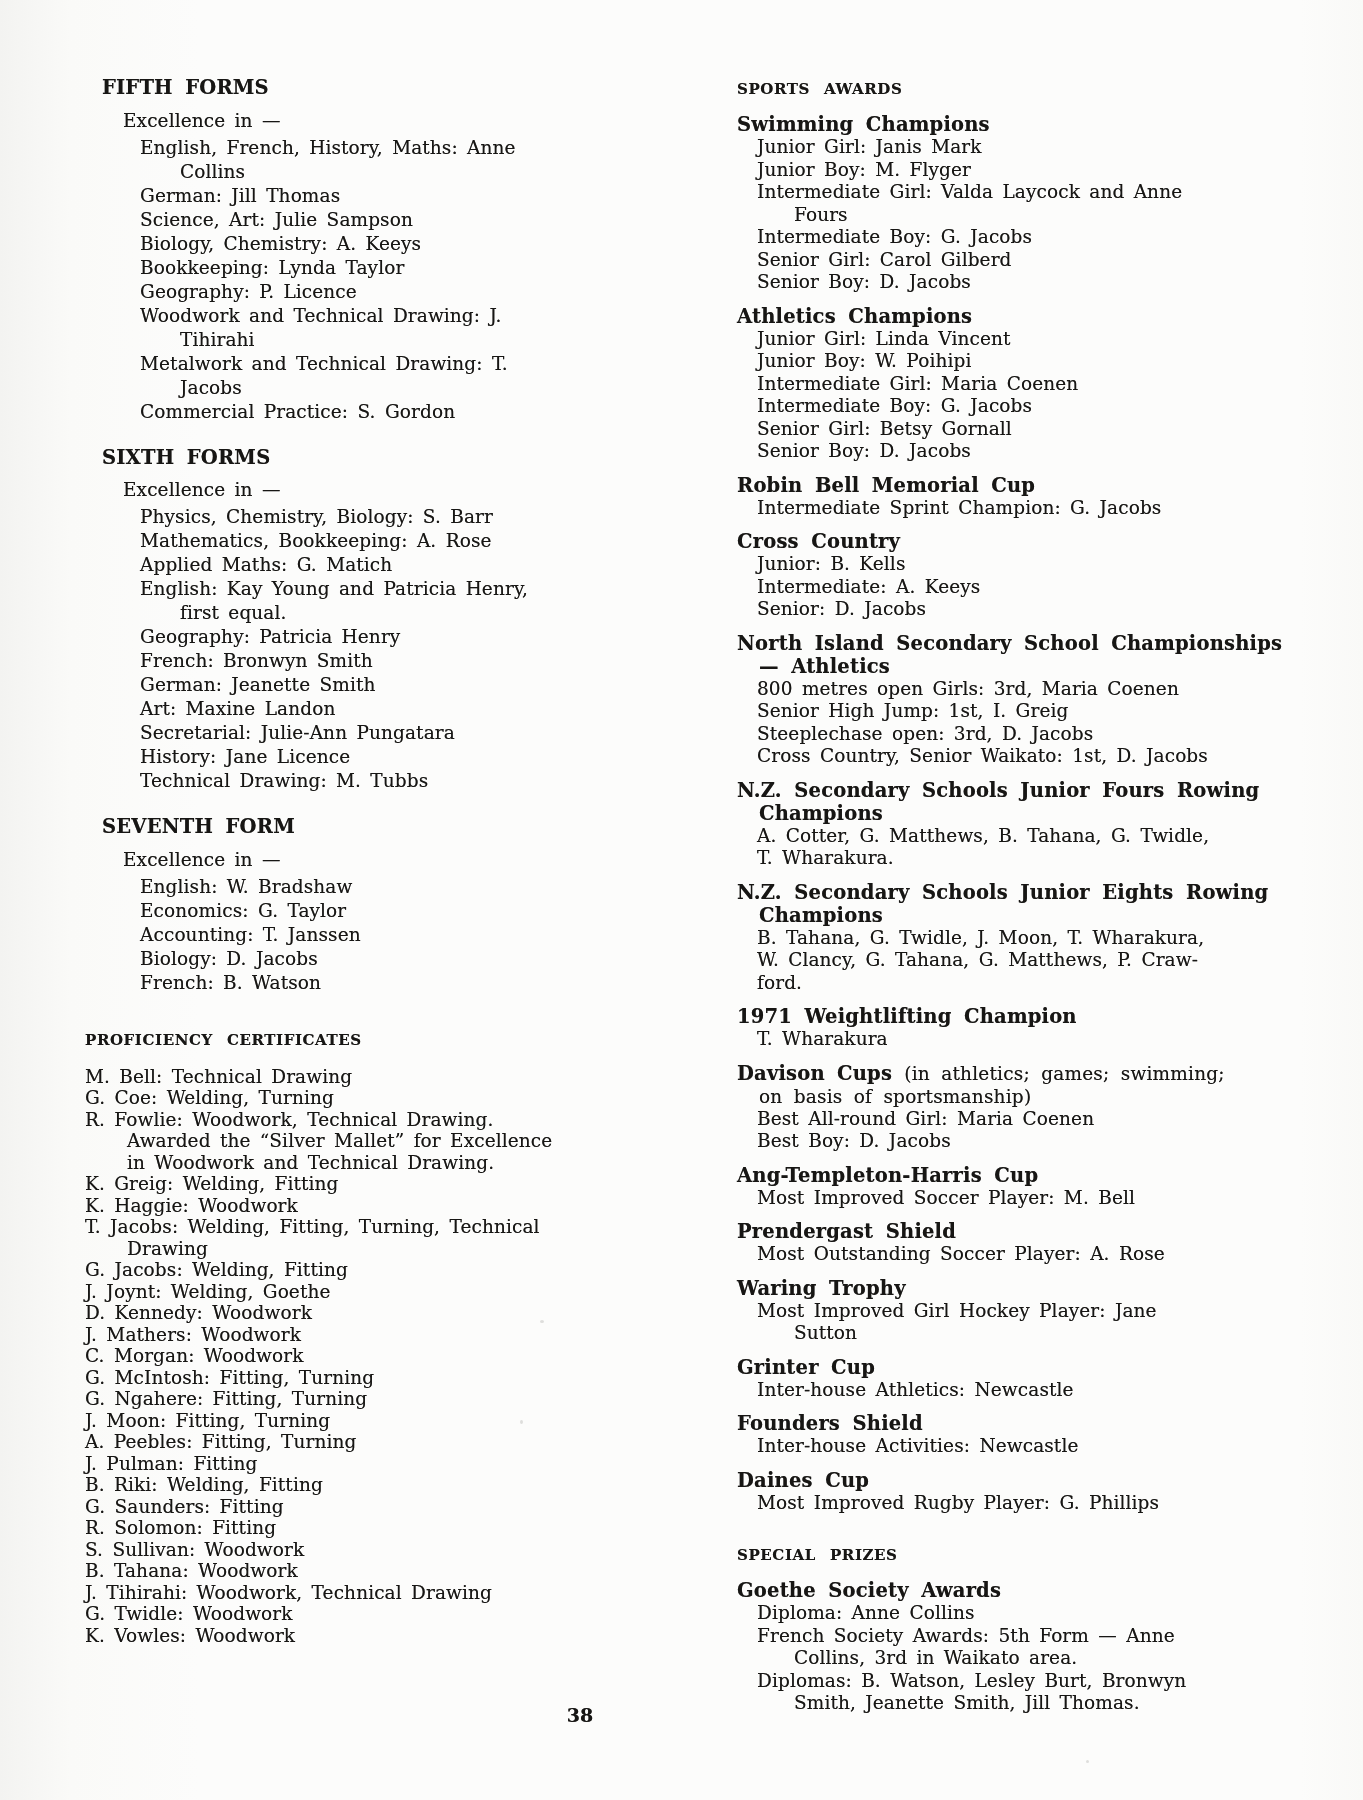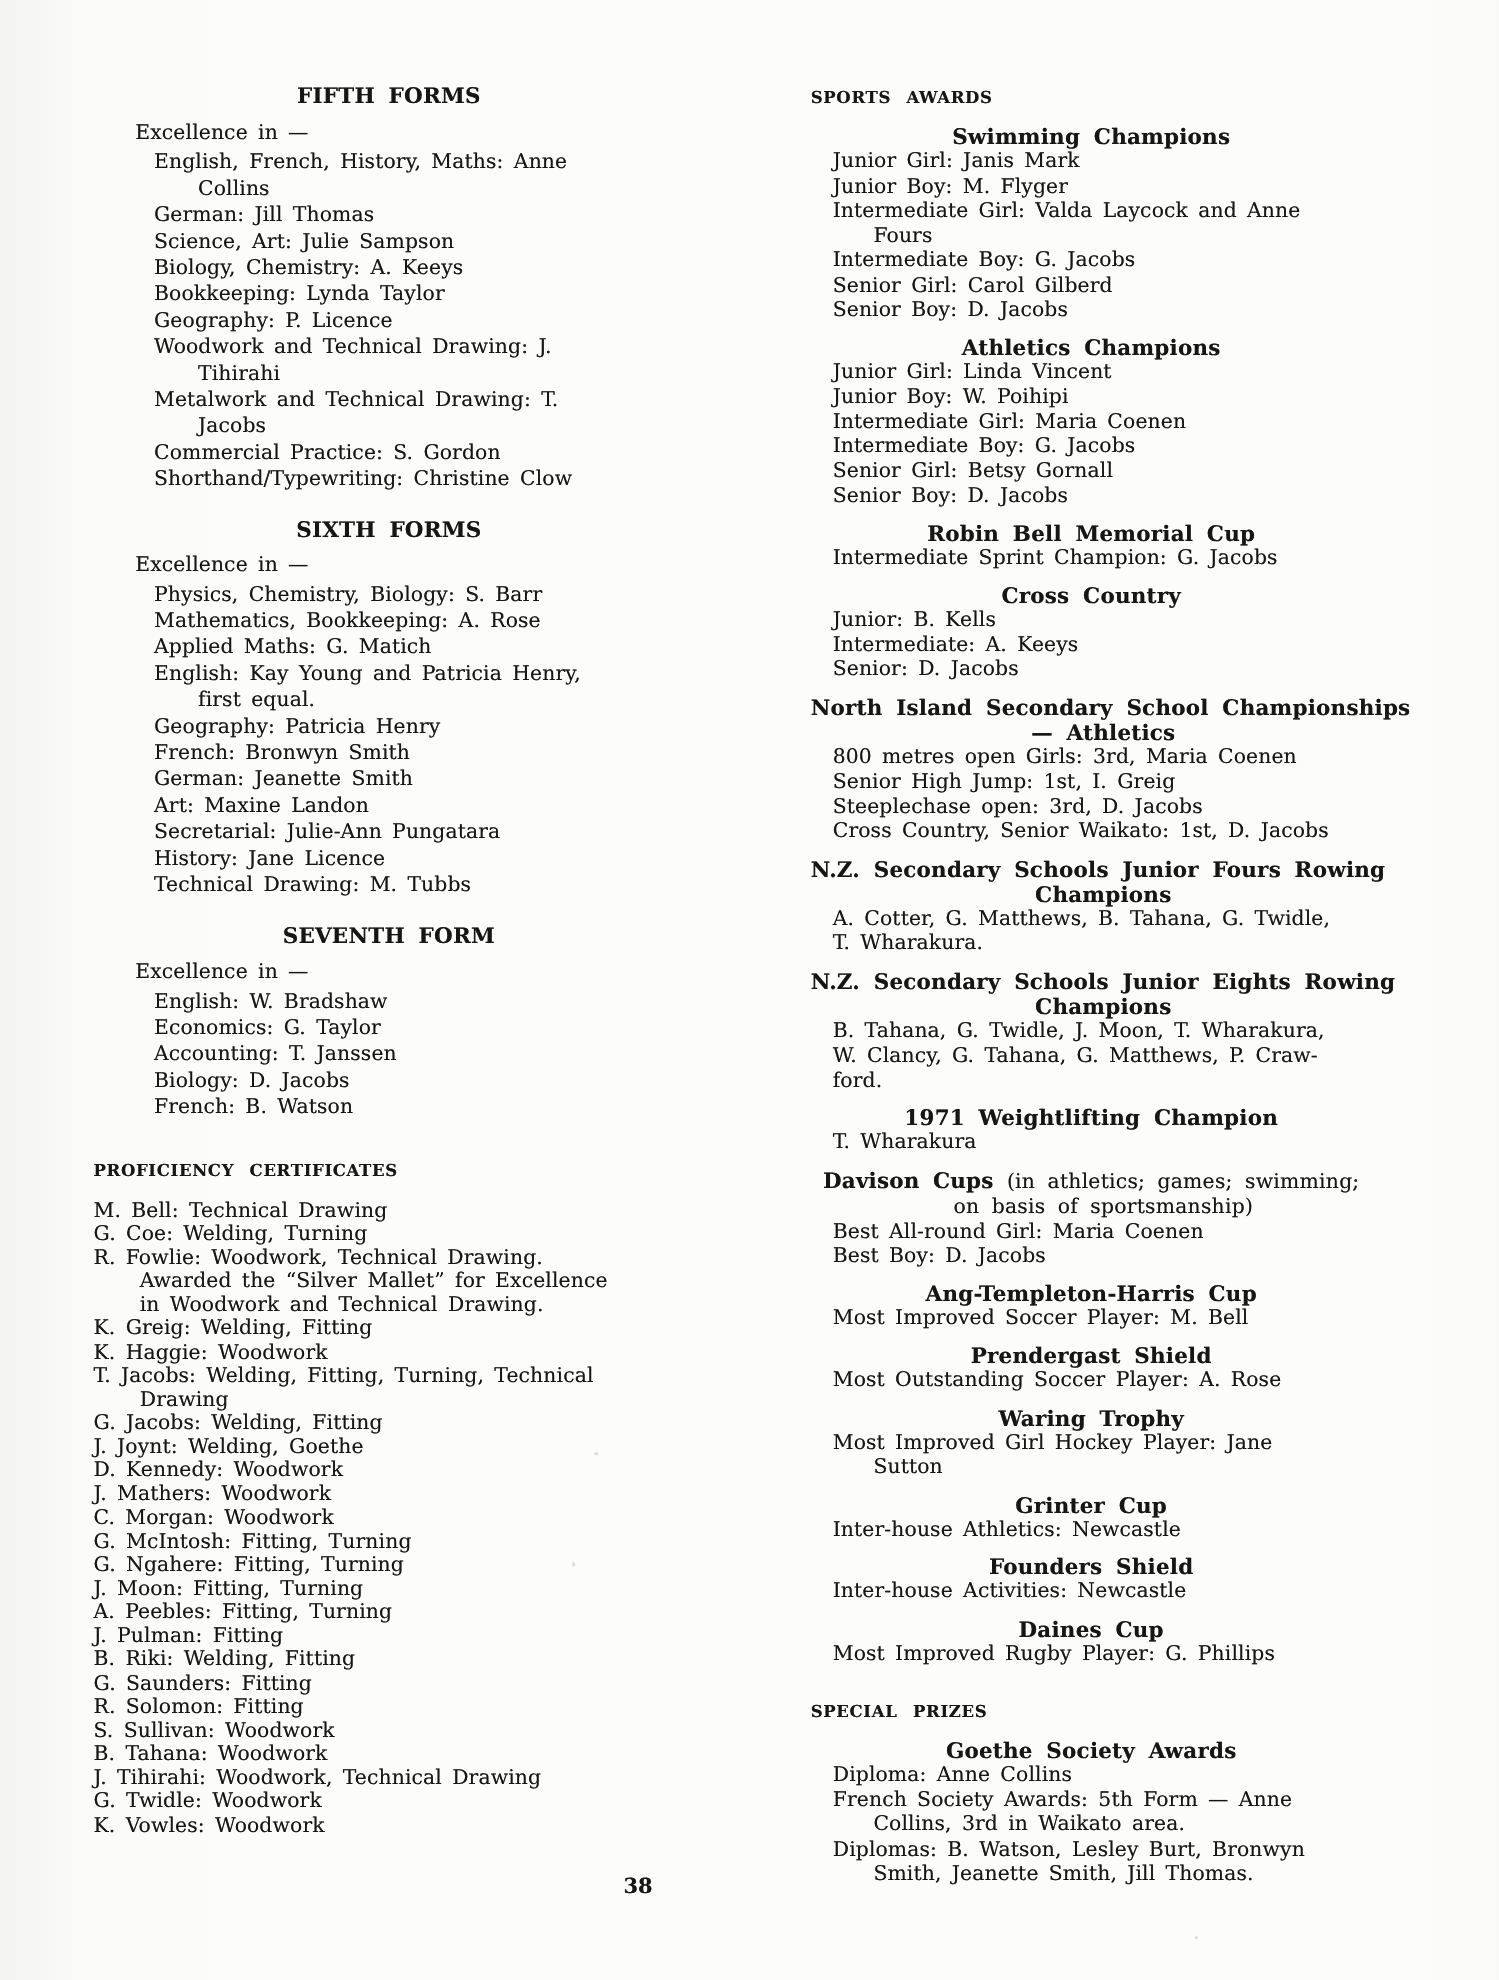--- a/index.html
+++ b/index.html
@@ -15,21 +15,21 @@
   #left-col{left:85px;width:520px;}
   #right-col{left:737px;width:510px;}
   .blk{margin:0;}
   .ln{
     font-size:18.5px;line-height:24px;
     white-space:nowrap;
     word-spacing:0.18em;letter-spacing:0.1px;
     text-shadow:0 0 0.5px rgba(20,18,16,0.55);
   }
   
-  .blk.h .ln{font-weight:700;font-size:19.5px;line-height:23.5px;word-spacing:0.28em;letter-spacing:0.2px;text-align:center;}
+  .blk.h .ln{font-weight:700;font-size:19.5px;line-height:23.5px;word-spacing:0.28em;letter-spacing:0.2px;}
   .blk.h.mixed .ln{font-weight:400;font-size:18.5px;}
   .blk.h.mixed .ln b{font-weight:700;font-size:19.5px;}
   #left-col .blk.h{margin-top:22px;}
   #left-col .blk:first-child{margin-top:0;}
   #left-col .blk.h .ln{padding-left:17px;}
   #right-col .blk.h{margin-top:11px;}
   #right-col .blk.h .ln{padding-left:0;line-height:23px;}
   #right-col .blk.h .ln.c{padding-left:22px;}
   
   .blk.title .ln{
@@ -95,23 +95,20 @@
         <div class="ln">Woodwork and Technical Drawing: J.</div>
         <div class="ln c">Tihirahi</div>
       </div>
       <div class="blk e">
         <div class="ln">Metalwork and Technical Drawing: T.</div>
         <div class="ln c">Jacobs</div>
       </div>
       <div class="blk e">
         <div class="ln">Commercial Practice: S. Gordon</div>
       </div>
-      <div class="blk e">
-        <div class="ln">Shorthand/Typewriting: Christine Clow</div>
-      </div>
       <div class="blk h">
         <div class="ln">SIXTH FORMS</div>
       </div>
       <div class="blk lead">
         <div class="ln">Excellence in —</div>
       </div>
       <div class="blk e">
         <div class="ln">Physics, Chemistry, Biology: S. Barr</div>
       </div>
       <div class="blk e">

